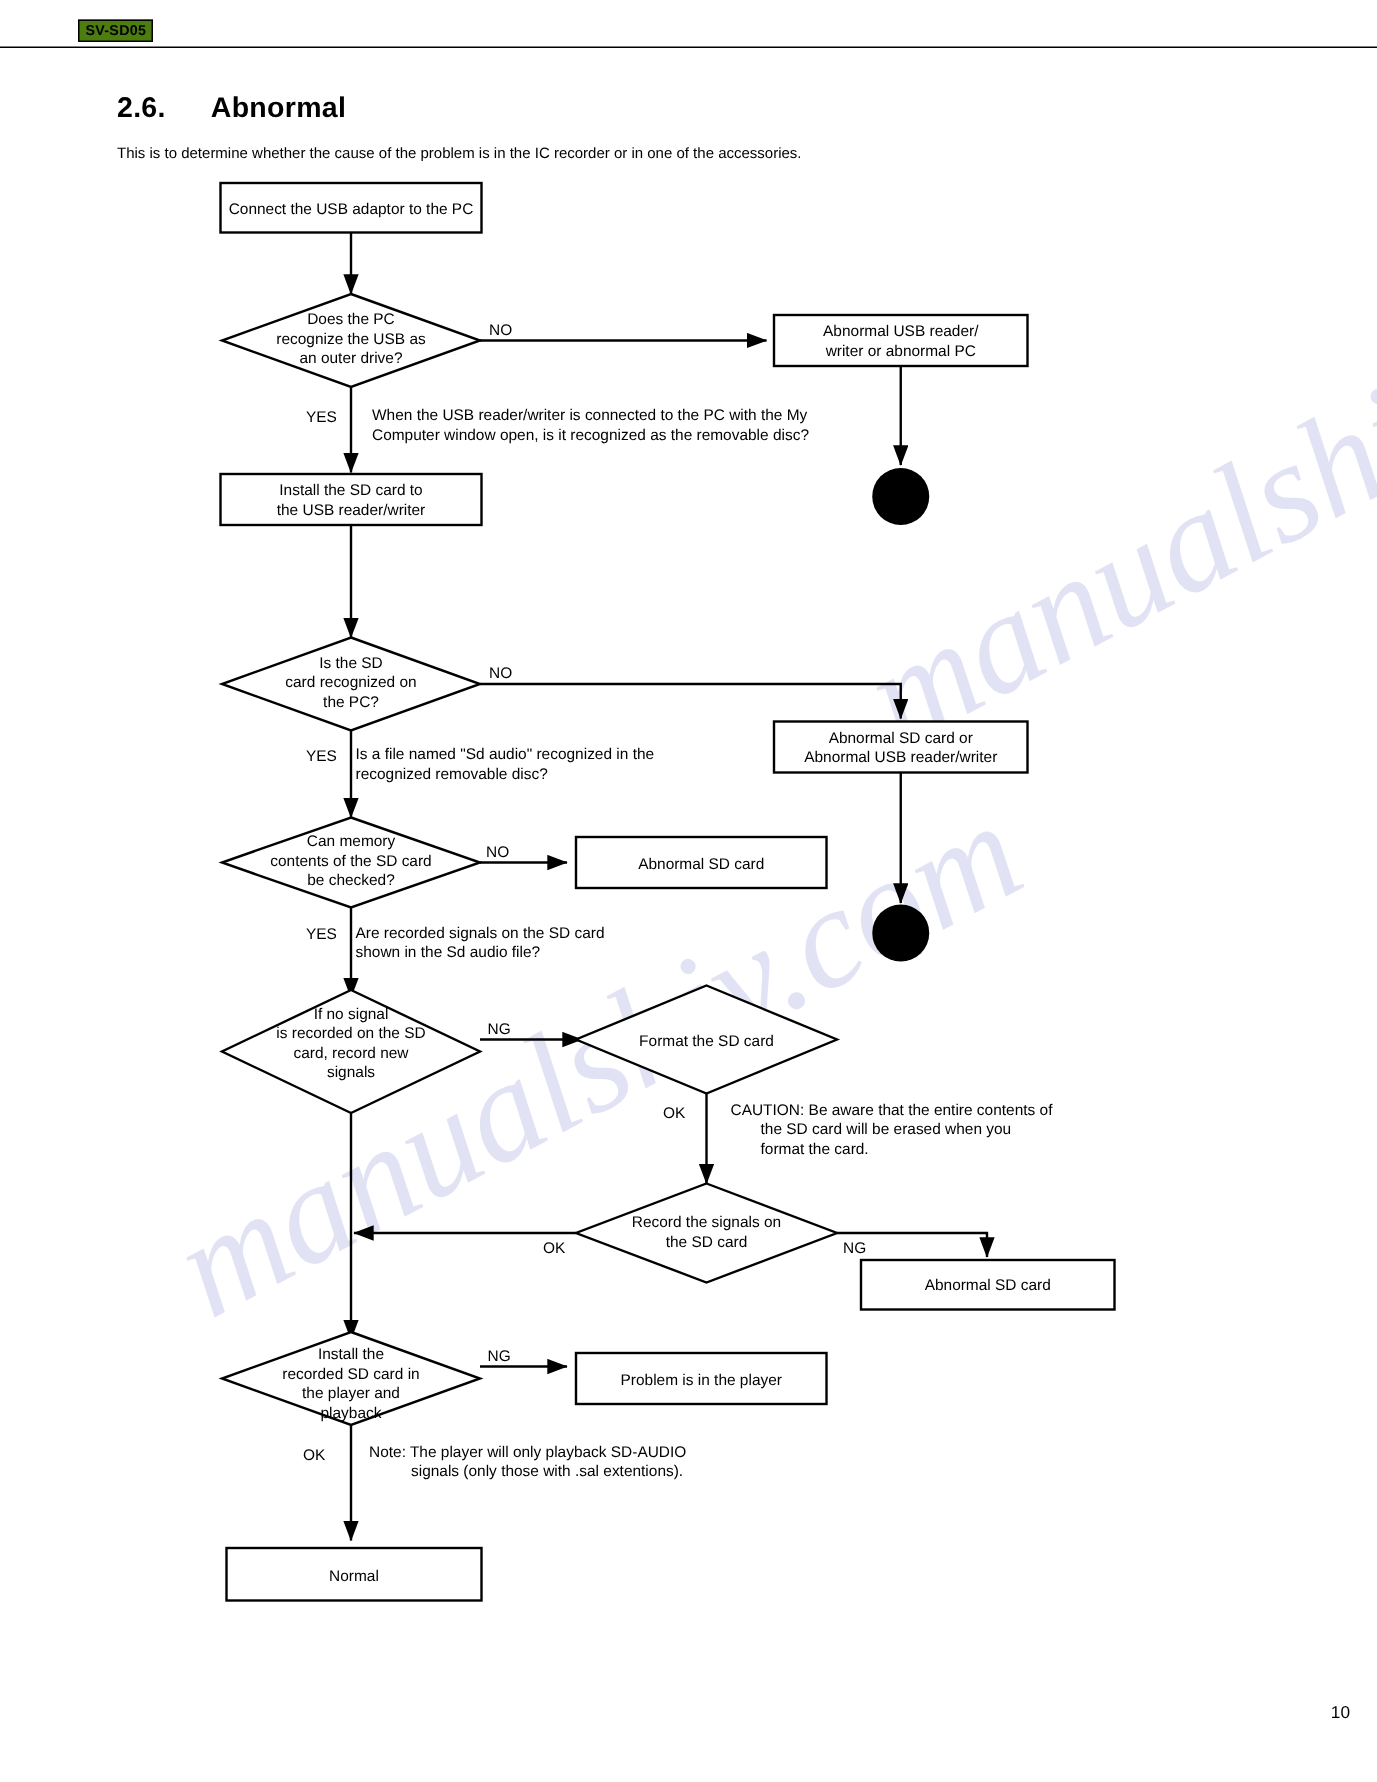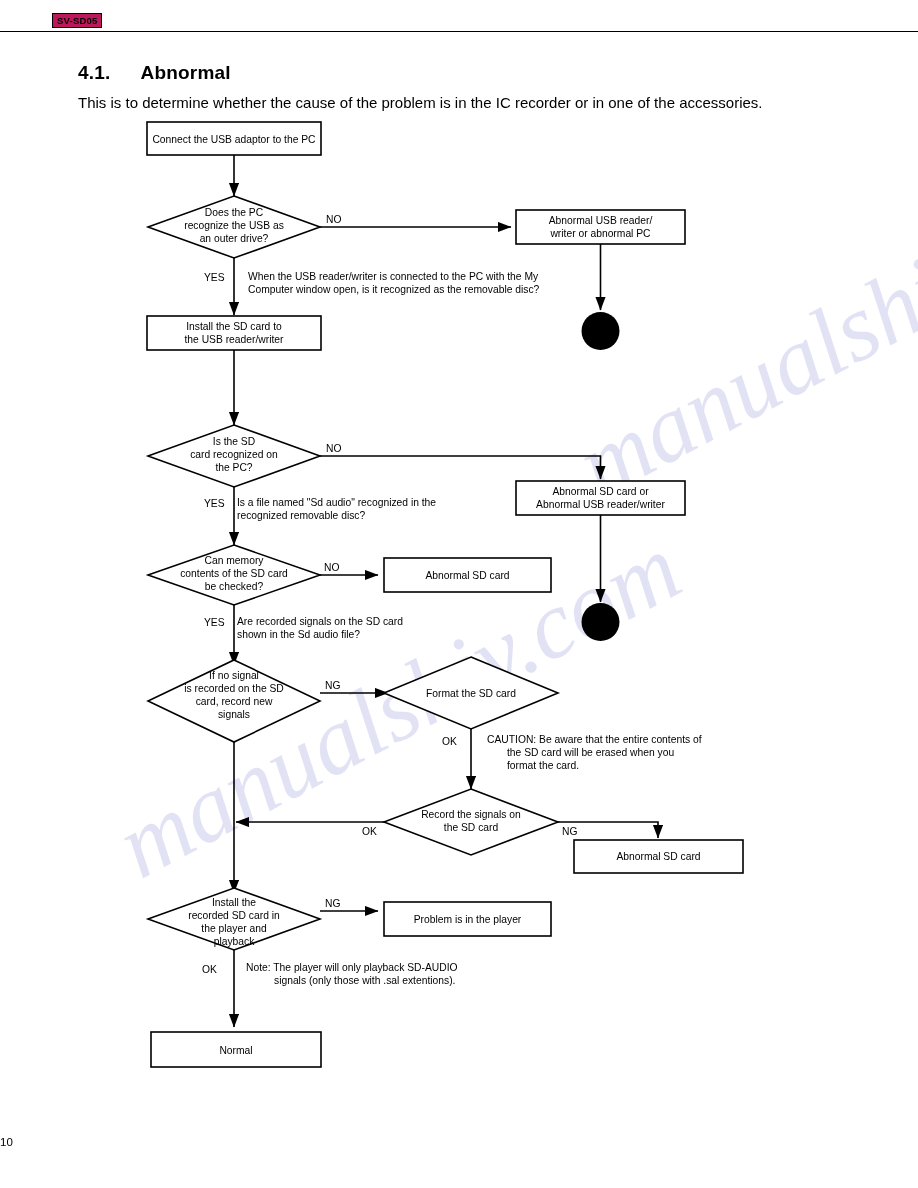--- a/index.html
+++ b/index.html
@@ -20,21 +20,21 @@
   #model-tag {
     position: absolute;
     left: 52px;
     top: 13px;
     border: 1px solid #000;
     padding: 1px 4px 1px 4px;
     font-size: 9.5px;
     font-weight: bold;
     letter-spacing: 0.2px;
     line-height: 11px;
-    background: #be185d;
+    background: #4d7c0f;
   }
   #header-rule {
     position: absolute;
     left: 0;
     top: 31px;
     width: 918px;
     height: 1px;
     background: #000;
   }
 
@@ -48,21 +48,21 @@
     letter-spacing: 0.2px;
     white-space: pre;
   }
   #section-number { margin-right: 30px; }
 
   #intro-paragraph {
     position: absolute;
     left: 78px;
     top: 96px;
     width: 790px;
-    font-size: 15px;
+    font-size: 10px;
     line-height: 14px;
   }
 
   
   #flowchart {
     position: absolute;
     left: 0;
     top: 0;
     width: 918px;
     height: 1188px;
@@ -110,31 +110,31 @@
     fill: #5b5bc8;
     opacity: 0.17;
   }
 
   
   #page-number {
     position: absolute;
     left: 0;
     top: 1136px;
     width: 900px;
-    text-align: left;
+    text-align: right;
     font-size: 11.5px;
   }
 </style>
 </head>
 <body>
 
 <div id="model-tag">SV-SD05</div>
 <div id="header-rule"></div>
 
-<div id="section-heading"><span id="section-number">4.1.</span><span>Abnormal</span></div>
+<div id="section-heading"><span id="section-number">2.6.</span><span>Abnormal</span></div>
 
 <div id="intro-paragraph">This is to determine whether the cause of the problem is in the IC recorder or in one of the accessories.</div>
 
 <svg id="watermark" viewBox="0 0 918 1188">
   <text x="600" y="500" transform="rotate(-28 600 500)">manualshiv.com</text>
   <text x="140" y="880" transform="rotate(-28 140 880)">manualshiv.com</text>
 </svg>
 
 <svg id="flowchart" viewBox="0 0 918 1188">
   <defs>

